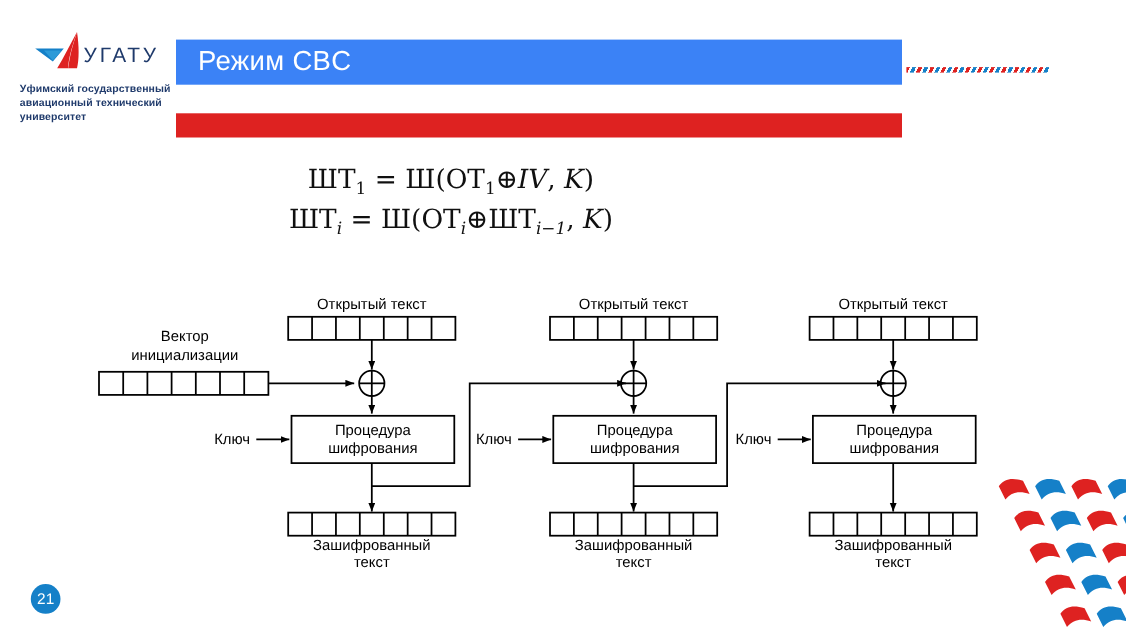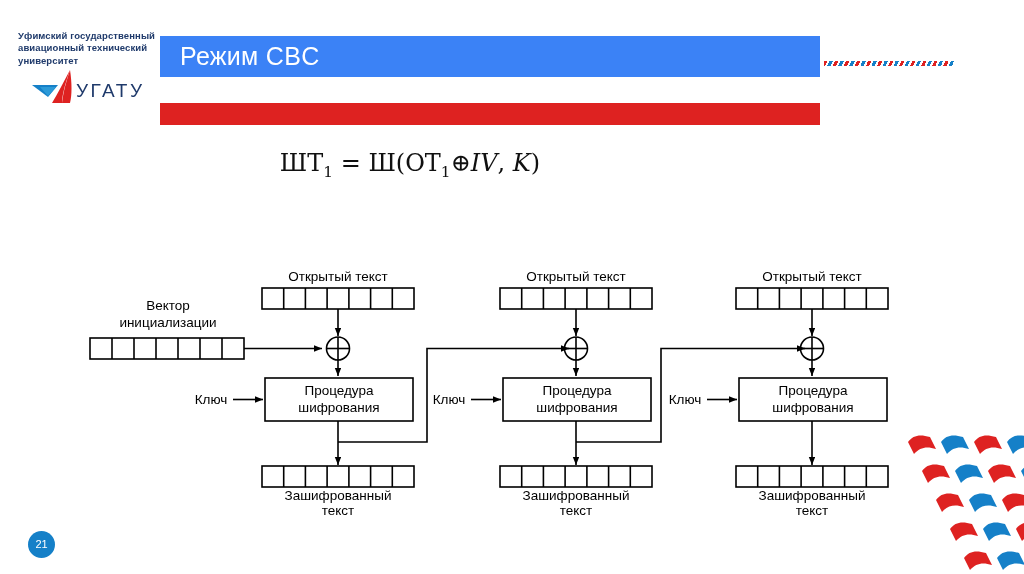--- a/index.html
+++ b/index.html
@@ -60,54 +60,57 @@
   #diagram{position:absolute;left:0;top:0;width:1024px;height:574px;}
   #diagram svg{display:block;}
 
   
   #corner-deco{position:absolute;right:0;bottom:0;width:124px;height:144px;}
 
   
   #page-badge{
     position:absolute;left:28px;top:531px;width:27px;height:27px;
     border-radius:50%;background:#1580c8;color:#ffffff;
-    font-size:11px;line-height:27px;text-align:center;
+    font-size:14px;line-height:27px;text-align:center;
   }
 </style>
 </head>
 <body>
 
 <div class="slide">
 
   <div id="logo-block">
-    <div id="logo-caption">
-      <div>Уфимский государственный</div>
-      <div>авиационный технический</div>
-      <div>университет</div>
-    </div>
     <div id="logo-mark">
       <svg width="145" height="46" viewBox="0 0 145 46">
         <path d="M52 3 C46 14, 40 26, 34 36 L44 36 C44 30, 46 20, 52 3 Z" fill="#de2221"></path>
         <path d="M52 3 C54 16, 54 28, 52 36 L44 36 C46 20, 50 10, 52 3 Z" fill="#de2221"></path>
         <path d="M14 18 L40 18 L30 30 Z" fill="#1580c8"></path>
         <path d="M22 20 L38 20 L30 29 Z" fill="#2c9ad8"></path>
         <text x="58" y="30" font-family="'Liberation Sans', sans-serif" font-size="19" fill="#1f3a6b" letter-spacing="2.5">УГАТУ</text>
       </svg>
     </div>
+    <div id="logo-caption">
+      <div>Уфимский государственный</div>
+      <div>авиационный технический</div>
+      <div>университет</div>
+    </div>
   </div>
 
   <div id="title-bar">
     <div id="title-text">Режим CBC</div>
   </div>
   <div id="header-stripe"></div>
   <div id="red-bar"></div>
 
   <div id="formula">
     <div class="f-line">
       <span>ШТ</span><sub>1</sub><span> = </span><span>Ш(</span><span>ОТ</span><sub>1</sub><span>⊕</span><span class="it">IV</span><span>, </span><span class="it">K</span><span>)</span>
+    </div>
+    <div class="f-line">
+      <span>ШТ</span><sub class="it">i</sub><span> = </span><span>Ш(</span><span>ОТ</span><sub class="it">i</sub><span>⊕</span><span>ШТ</span><sub class="it">i−1</sub><span>, </span><span class="it">K</span><span>)</span>
     </div>
   </div>
 
   <div id="diagram">
     <svg width="1024" height="574" viewBox="0 0 1024 574">
       <defs>
         <marker id="ar" markerWidth="9" markerHeight="9" refX="8" refY="3.2" orient="auto" markerUnits="userSpaceOnUse">
           <path d="M0,0 L8,3.2 L0,6.4 z" fill="#000"></path>
         </marker>
       </defs>

